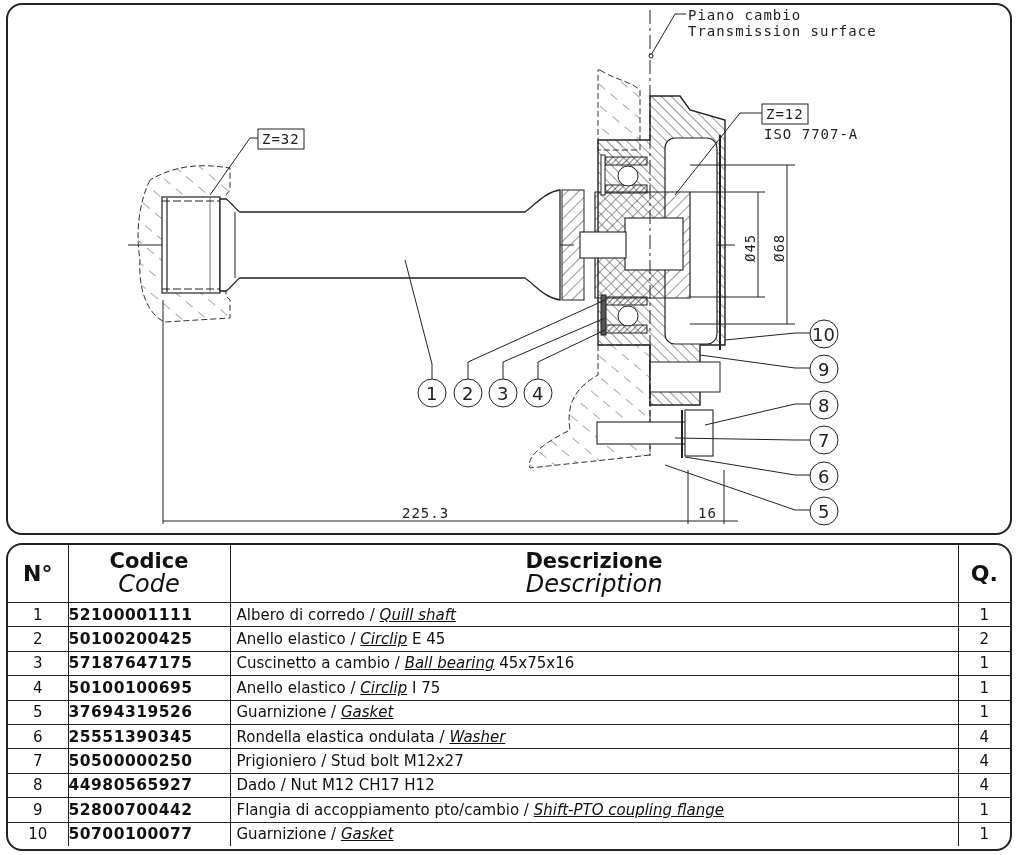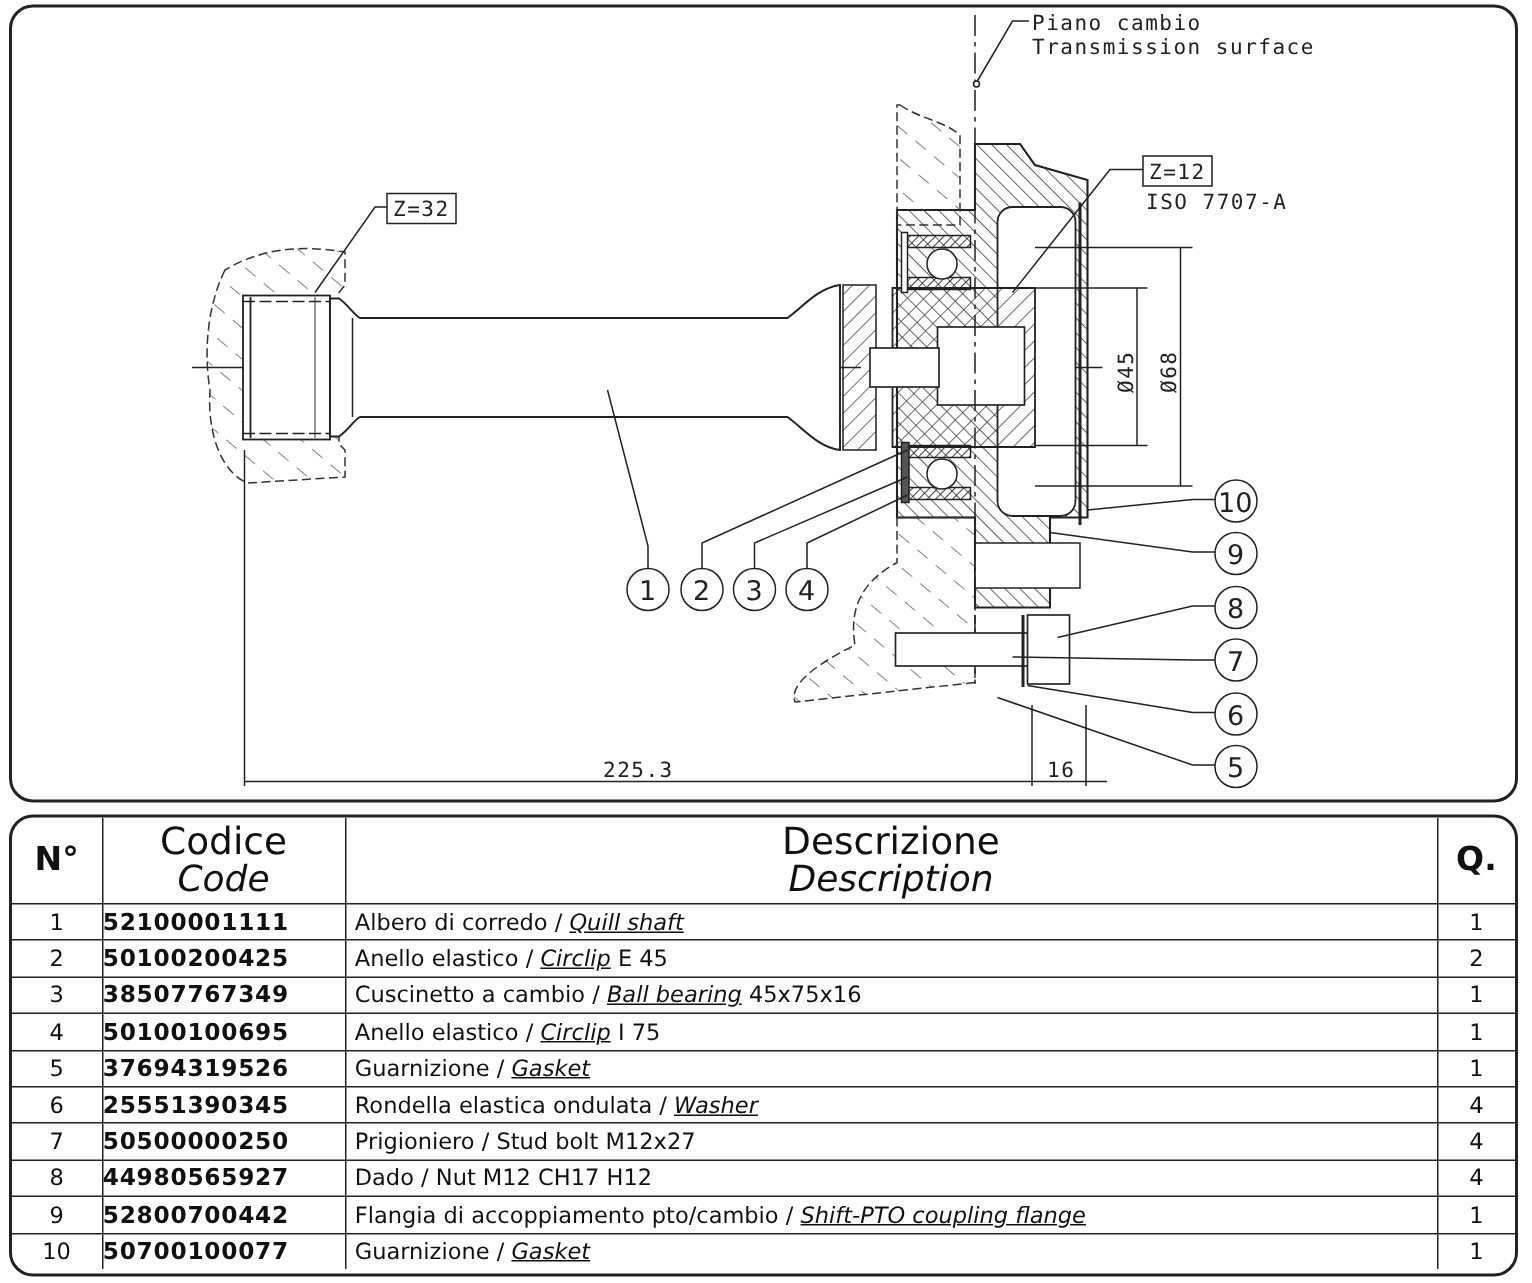--- a/index.html
+++ b/index.html
@@ -13,21 +13,21 @@
   .cad { font-family: "DejaVu Sans Mono", monospace; font-size: 14px; fill: #222; letter-spacing: 1px; }
   .cad-callout { font-family: "DejaVu Sans", sans-serif; font-size: 18px; fill: #222; }
   table { border-collapse: collapse; width: 100%; table-layout: fixed; }
   th, td { border: 1px solid #222; padding: 0; }
   tr:first-child th { border-top: none; }
   th:first-child, td:first-child { border-left: none; }
   th:last-child, td:last-child { border-right: none; }
   tr:last-child td { border-bottom: none; }
   th { height: 57px; text-align: center; vertical-align: middle; line-height: 1.05; }
   th .it { display:block; font-style: italic; font-weight: normal; font-size: 24px; }
-  th .bd { display:block; font-weight: normal; font-size: 25px; }
+  th .bd { display:block; font-weight: bold; font-size: 21px; }
   th.num { font-size: 22px; font-weight: bold; }
   td { height: 23.4px; font-size: 15px; }
   td.n { text-align: center; }
   td.code { font-weight: bold; font-size: 15.5px; letter-spacing: 0.5px; }
   td.desc { padding-left: 6px; }
   td.q { text-align: center; }
   .desc i { font-style: italic; text-decoration: underline; }
 </style>
 </head>
 <body>
@@ -204,21 +204,21 @@
           <td class="q">1</td>
         </tr>
         <tr>
           <td class="n">2</td>
           <td class="code">50100200425</td>
           <td class="desc"><span>Anello elastico / </span><i>Circlip</i><span> E 45</span></td>
           <td class="q">2</td>
         </tr>
         <tr>
           <td class="n">3</td>
-          <td class="code">38507767349</td>
+          <td class="code">57187647175</td>
           <td class="desc"><span>Cuscinetto a cambio / </span><i>Ball bearing</i><span> 45x75x16</span></td>
           <td class="q">1</td>
         </tr>
         <tr>
           <td class="n">4</td>
           <td class="code">50100100695</td>
           <td class="desc"><span>Anello elastico / </span><i>Circlip</i><span> I 75</span></td>
           <td class="q">1</td>
         </tr>
         <tr>

